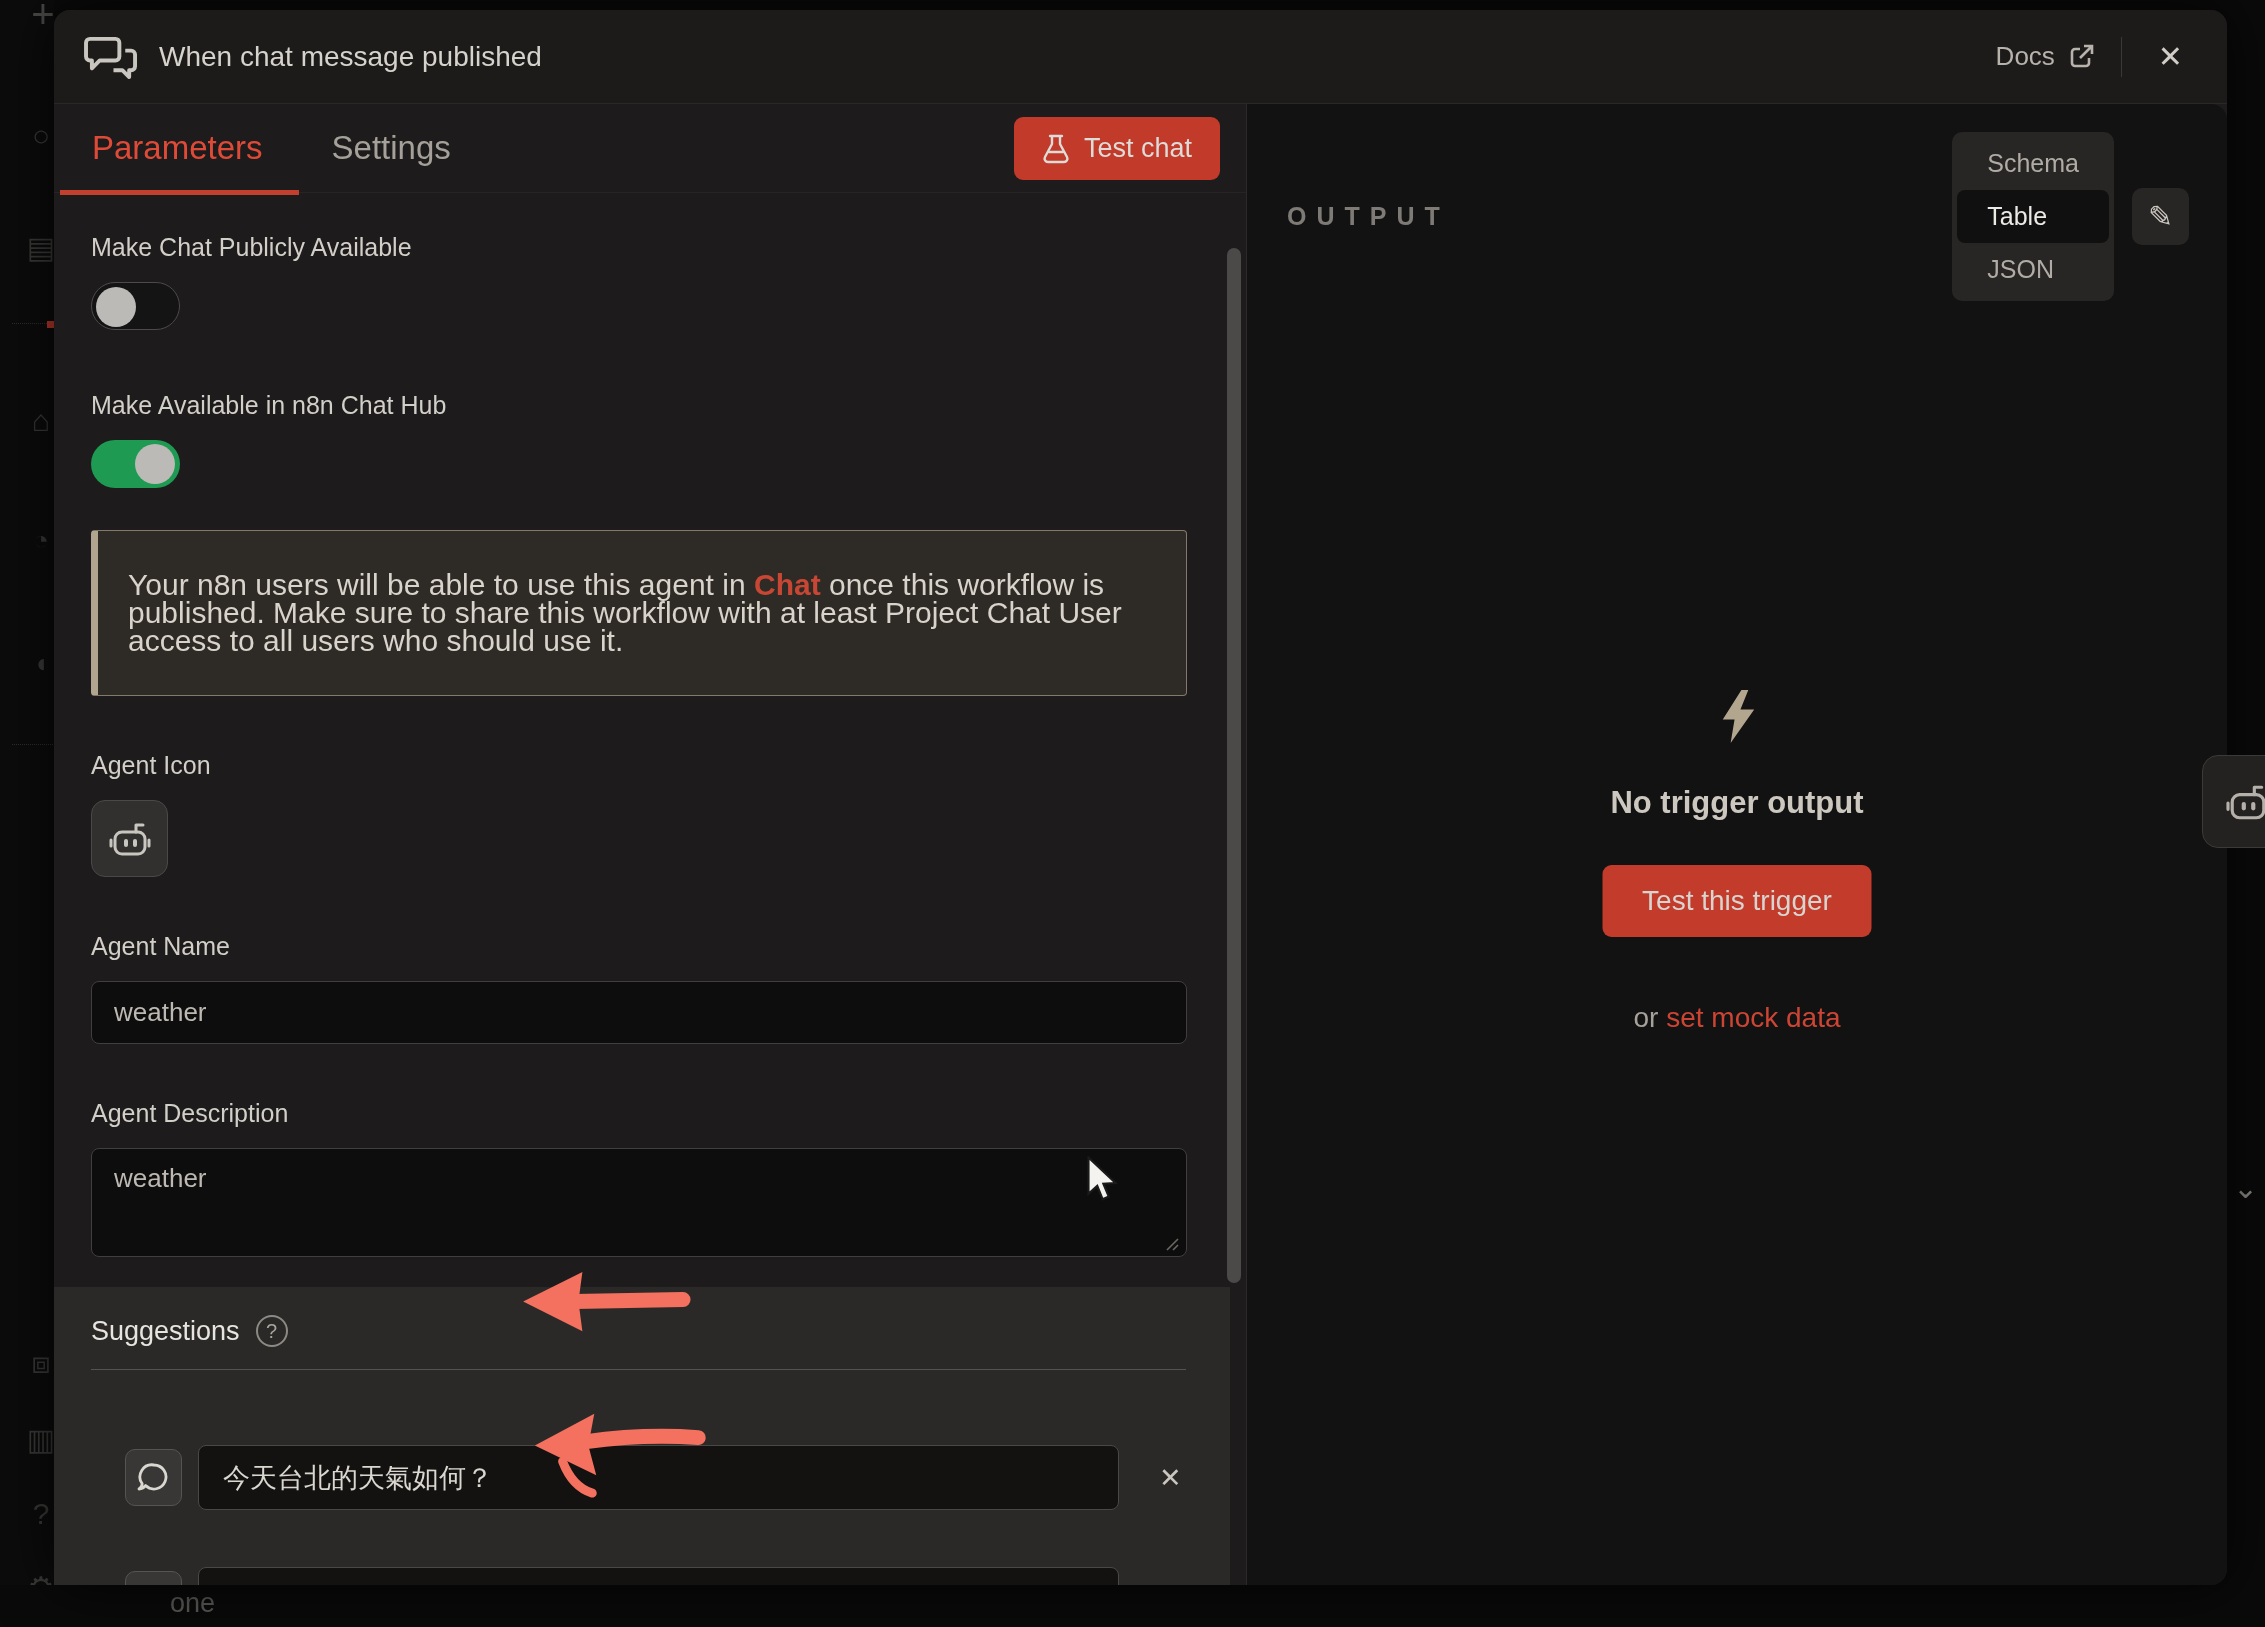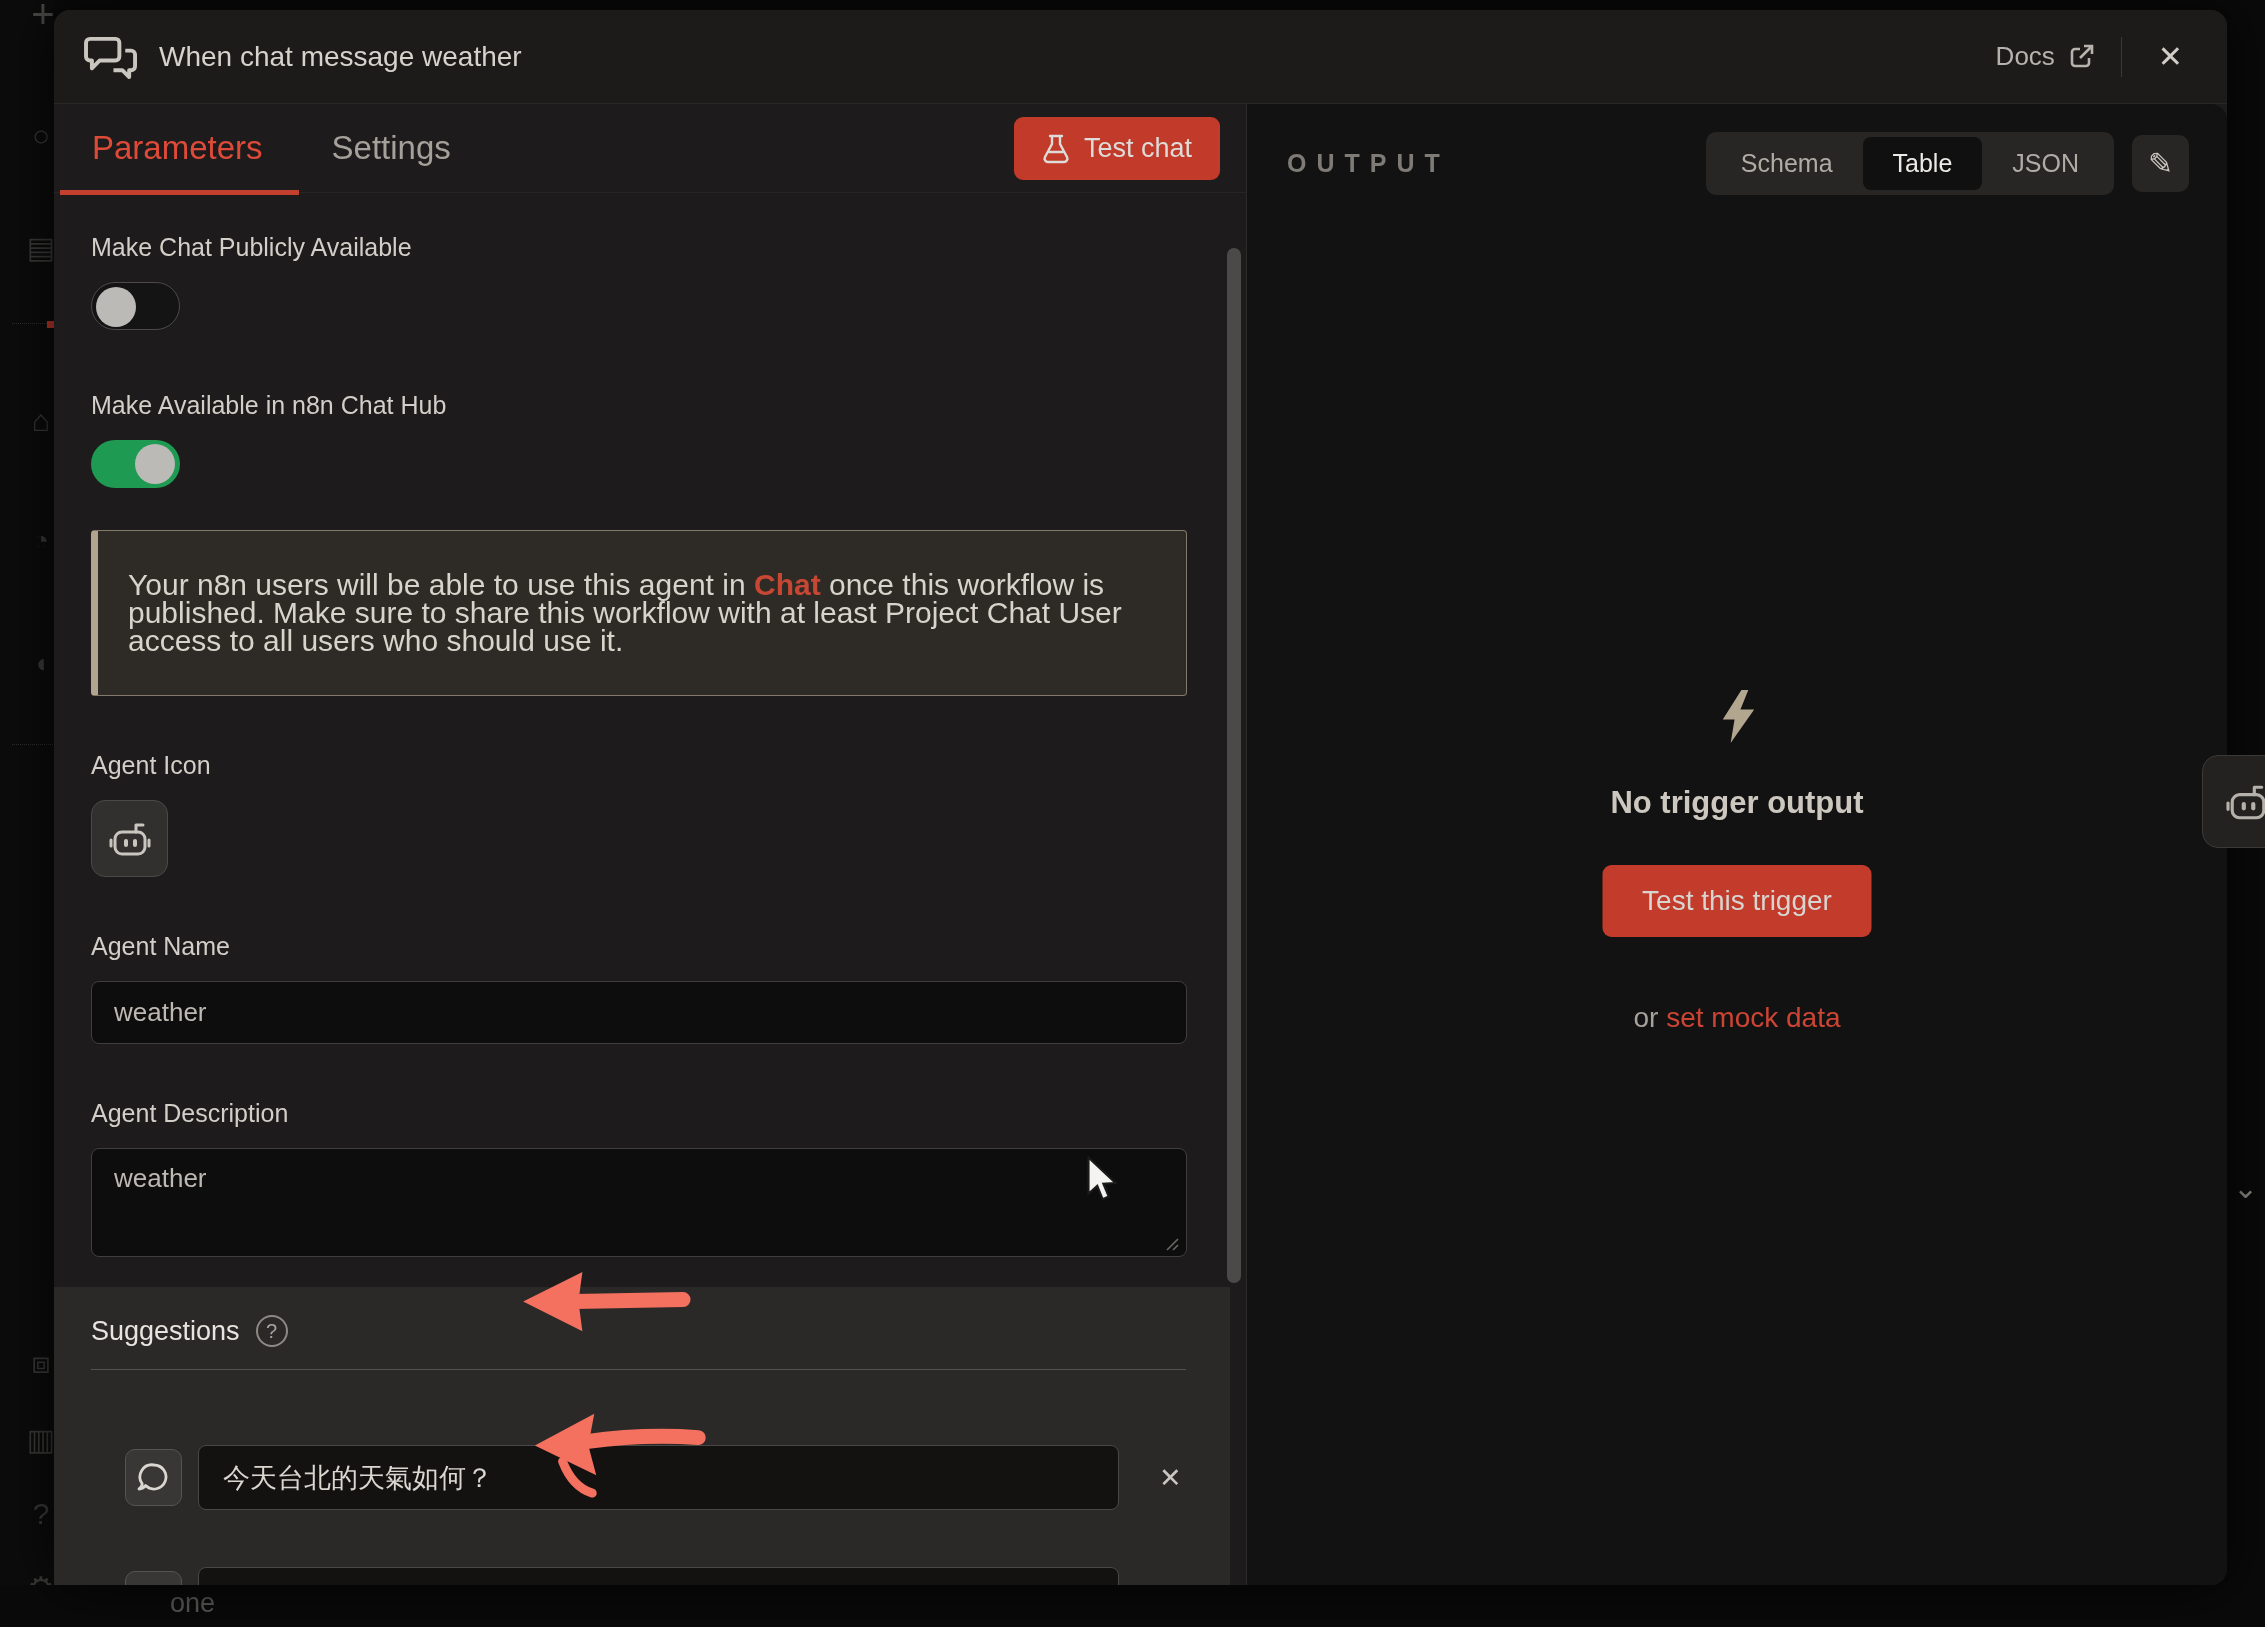--- a/index.html
+++ b/index.html
@@ -89,21 +89,21 @@
   .remove-btn { margin-left:24px; color:#c9c5bf; font-size:27px; cursor:pointer; }
 
   .scroll-thumb { position:absolute; right:5px; top:144px; width:14px; height:1035px;
                   background:#4b4a49; border-radius:7px; cursor:pointer; }
 
   
   .right-panel { flex:1; background:#131212; border-radius:0 16px 16px 0; position:relative; }
   .output-head { display:flex; align-items:center; padding:28px 38px 0 40px; }
   .output-title { font-size:25px; font-weight:bold; letter-spacing:10px; color:#7e7b77; }
   .output-controls { margin-left:auto; display:flex; align-items:center; gap:18px; }
-  .seg { display:flex; background:#272625; border-radius:10px; padding:5px; }
+  .seg { display:flex; background:#272625; border-radius:10px; padding:5px;flex-direction:column; }
   .seg-item { font-size:25px; color:#b0aca5; padding:12px 30px; border-radius:8px; cursor:pointer; }
   .seg-item.active { background:#111010; color:#eceae6; }
   .edit-btn { width:57px; height:57px; background:#272625; border-radius:10px; display:flex;
               align-items:center; justify-content:center; color:#ccc8c1; font-size:30px; cursor:pointer; }
   .empty-state { position:absolute; left:50%; top:584px; transform:translateX(-50%); text-align:center; width:693px; }
   .bolt { margin-bottom:36px; }
   .empty-title { font-size:31px; font-weight:bold; color:#ccc7bf; margin-bottom:44px; }
   .test-trigger-btn { display:inline-block; background:#c23b2b; color:#d8d5d1; font-size:28px;
                       padding:20px 40px; border-radius:9px; cursor:pointer; }
   .mock-row { margin-top:65px; font-size:28px; color:#a5a19b; }
@@ -147,21 +147,21 @@
 
   <div class="modal">
 
     <div class="modal-header">
       <svg class="header-icon" viewBox="0 0 58 52">
         <g fill="none" stroke="#c9c5bf" stroke-width="4" stroke-linejoin="round">
           <path d="M6 8 h26 a4 4 0 0 1 4 4 v14 a4 4 0 0 1 -4 4 h-16 l-8 8 v-8 h-2 a4 4 0 0 1 -4 -4 v-14 a4 4 0 0 1 4 -4 z"></path>
           <path d="M42 20 h6 a4 4 0 0 1 4 4 v12 a4 4 0 0 1 -4 4 h-2 v7 l-7 -7 h-9"></path>
         </g>
       </svg>
-      <div class="modal-title">When chat message weather</div>
+      <div class="modal-title">When chat message published</div>
       <div class="header-right">
         <div class="docs-link">
           <span>Docs</span>
           <svg width="28" height="28" viewBox="0 0 28 28">
             <g fill="none" stroke="#b7b3ac" stroke-width="2.6">
               <path d="M13 6 H8 a3 3 0 0 0 -3 3 v11 a3 3 0 0 0 3 3 h11 a3 3 0 0 0 3 -3 v-5"></path>
               <path d="M17 3 h8 v8 M25 3 L13 15"></path>
             </g>
           </svg>
         </div>

